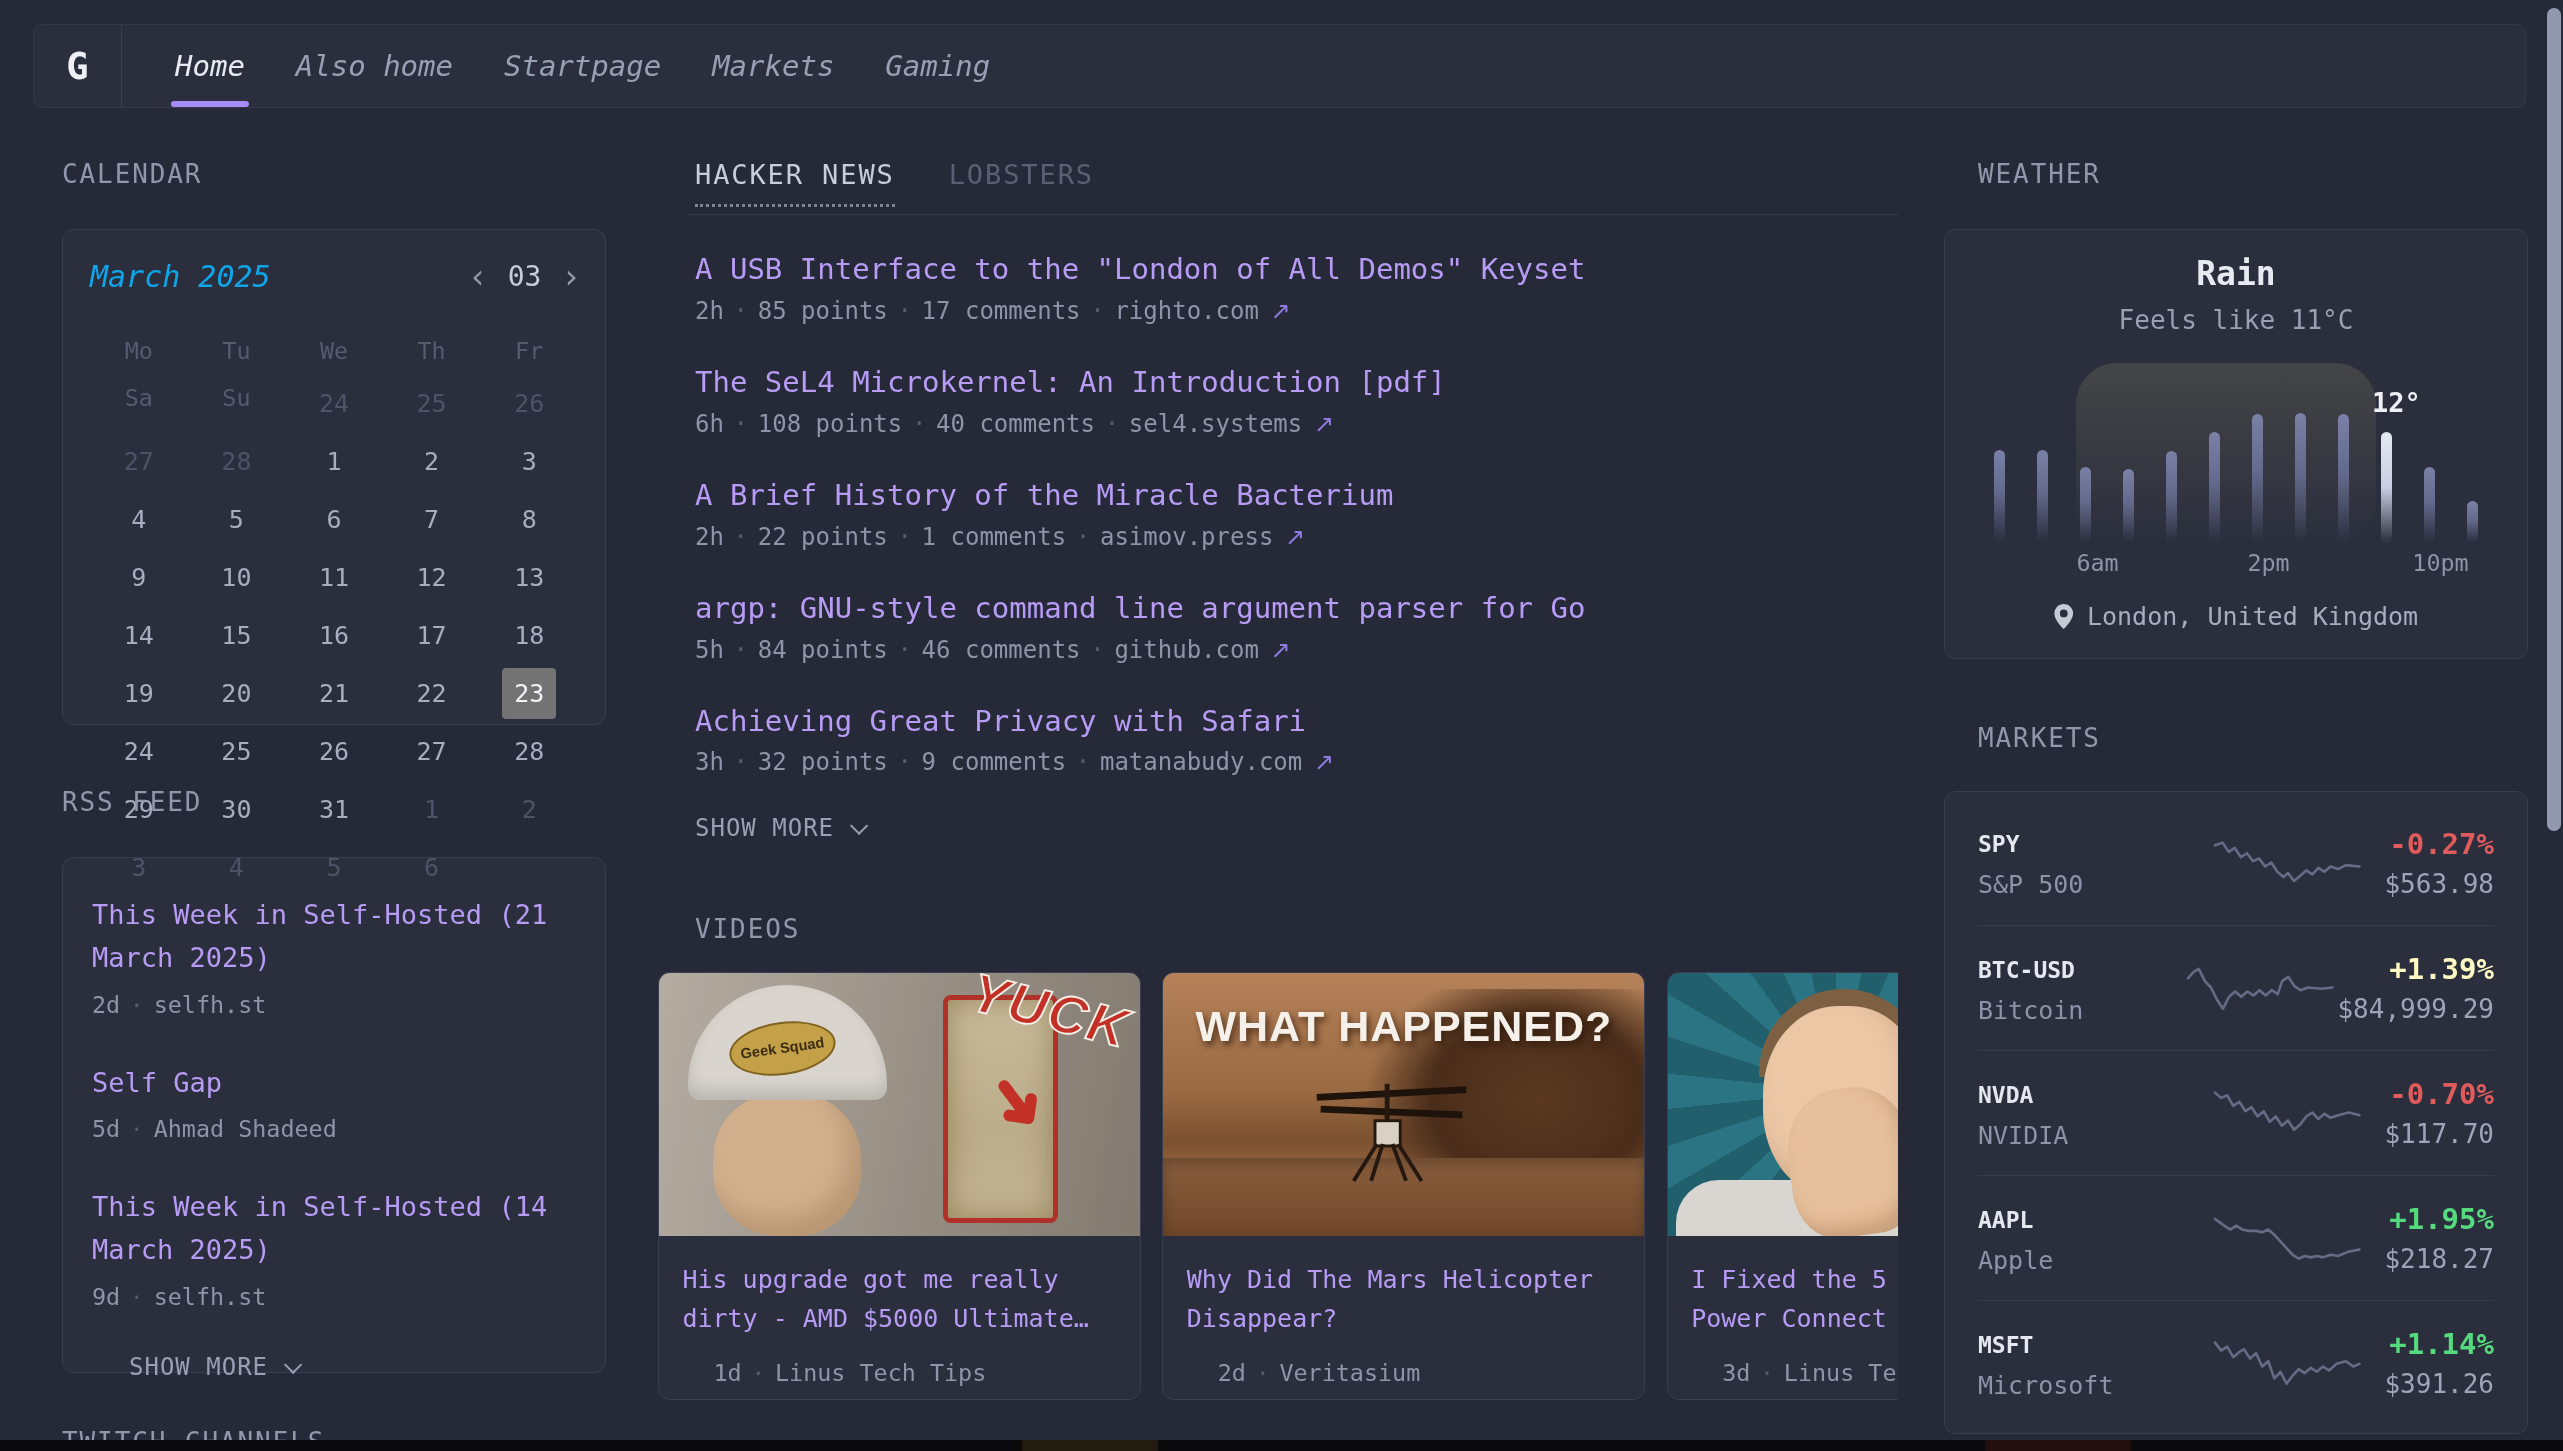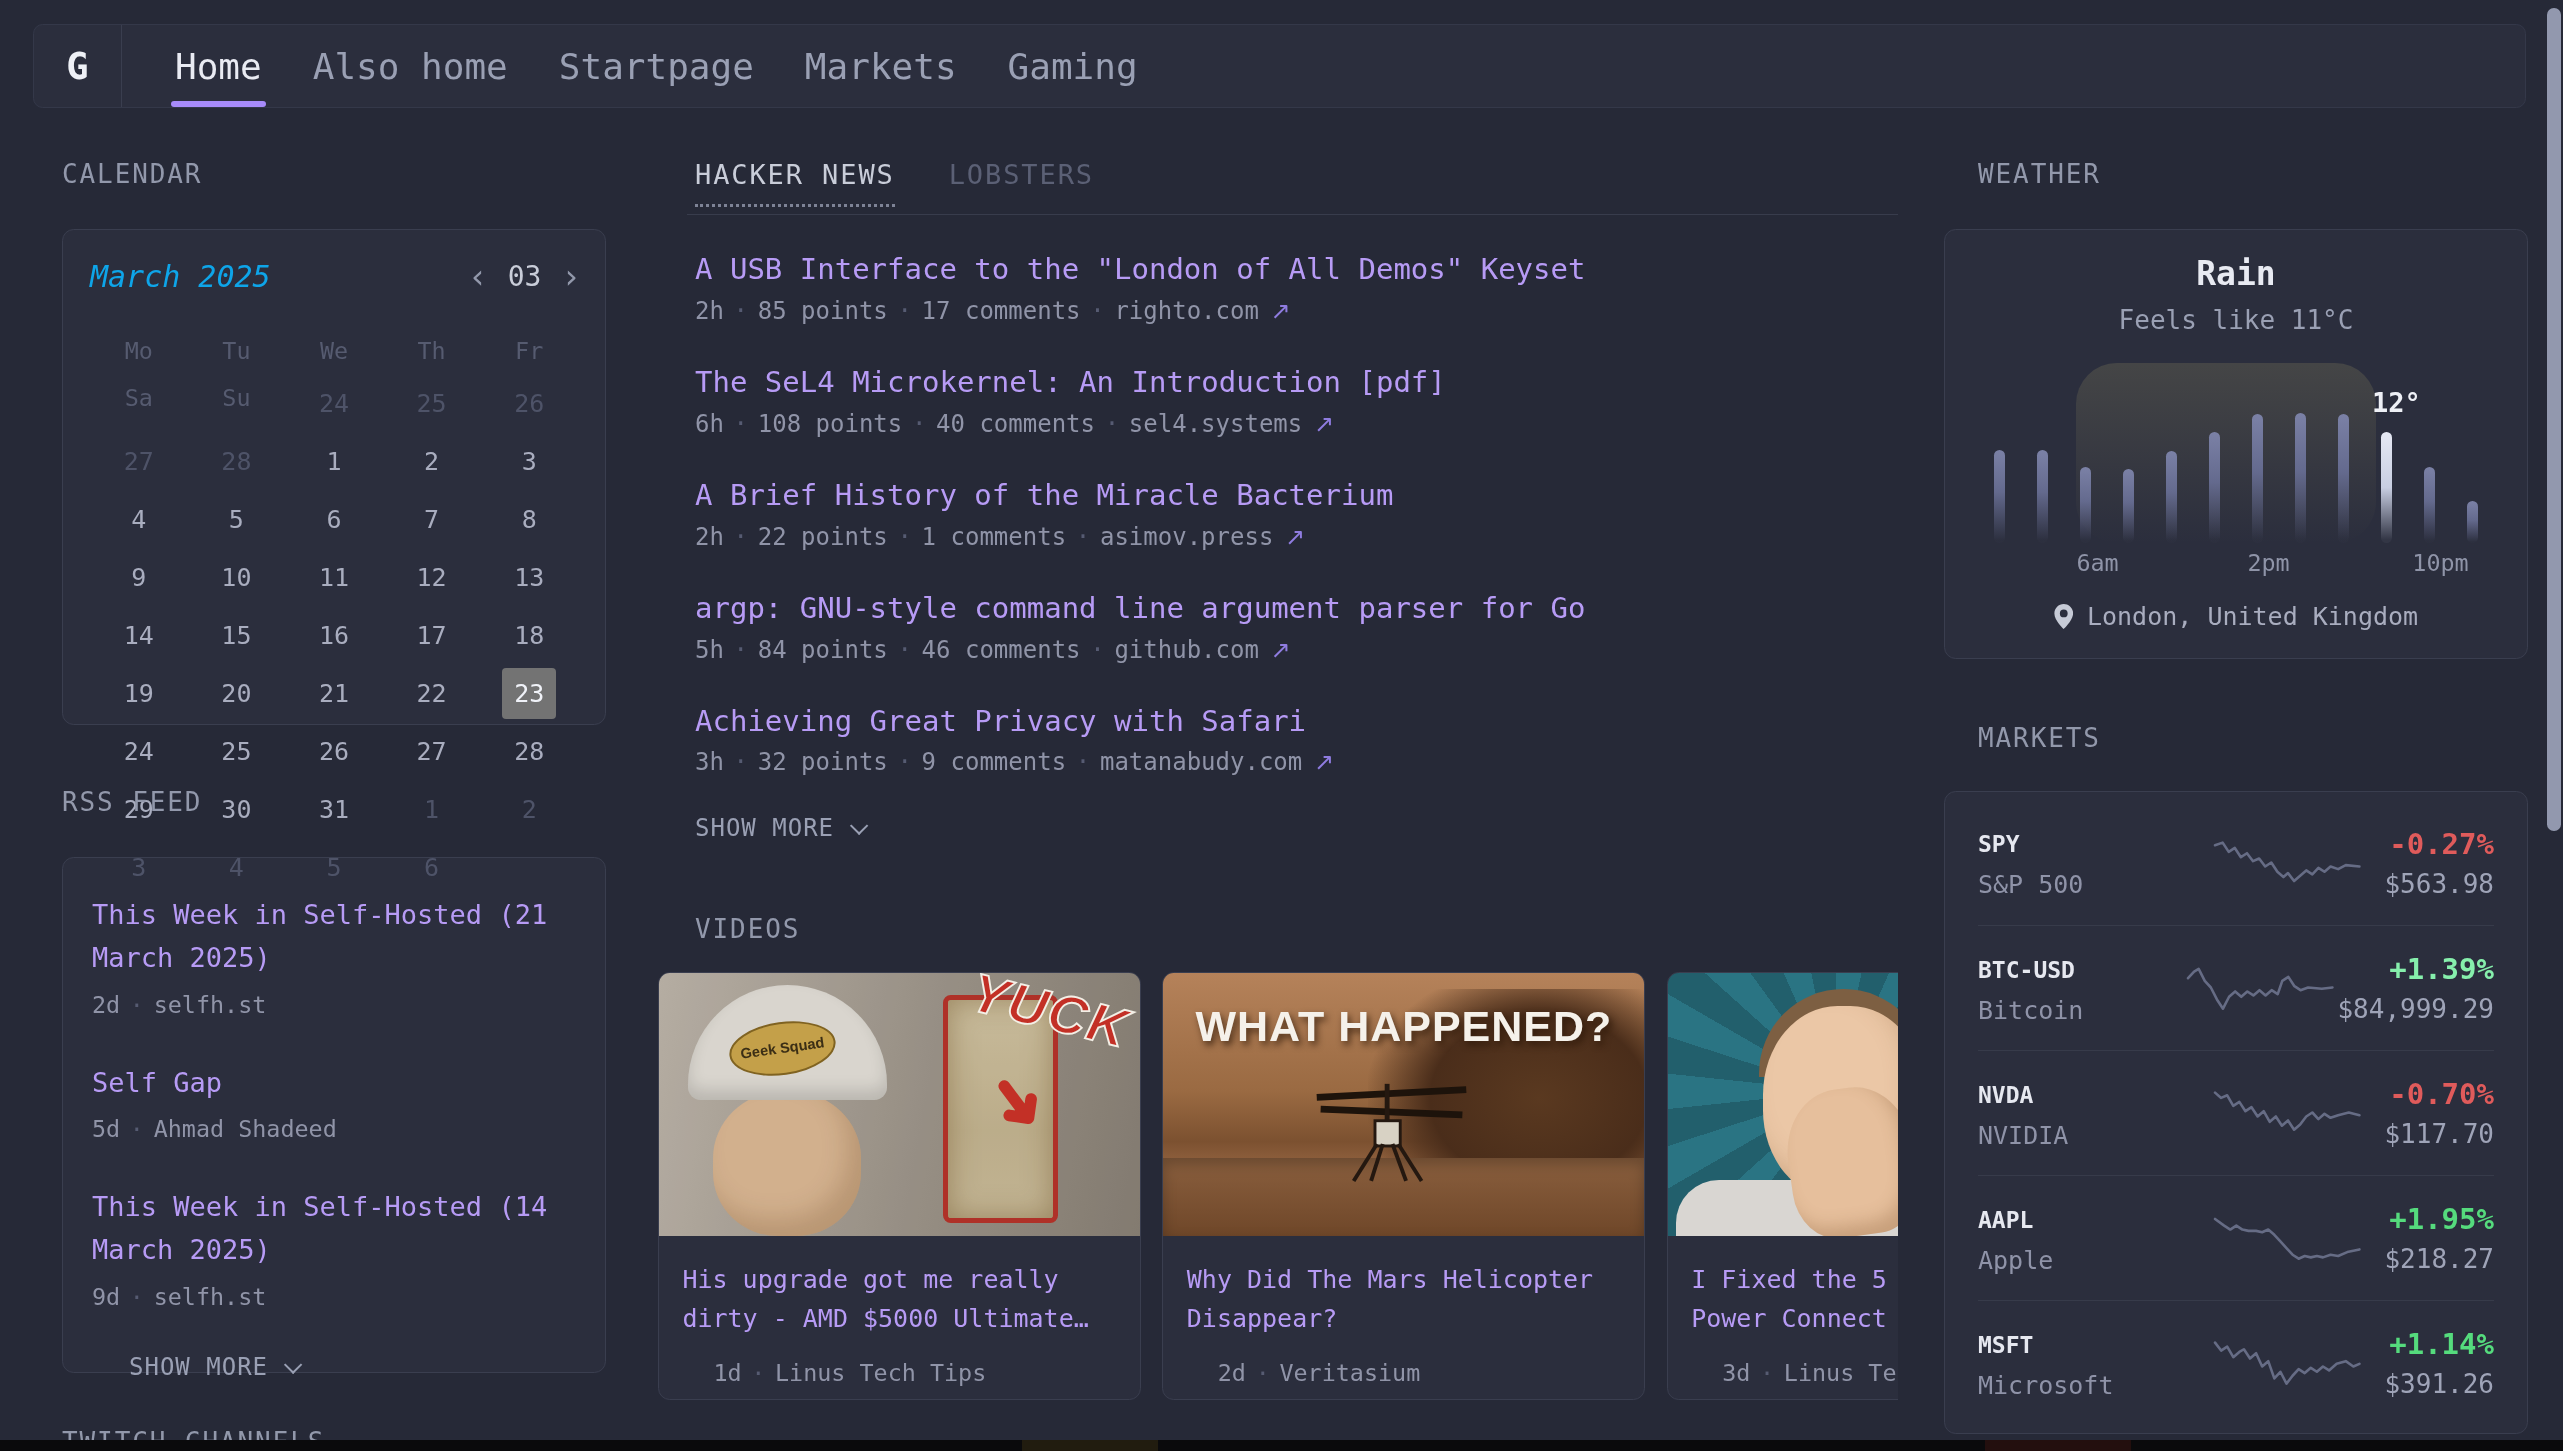--- a/index.html
+++ b/index.html
@@ -19,21 +19,21 @@
     display:flex; align-items:stretch; overflow:hidden;
   }
   .nav-logo {
     width:88px; display:flex; align-items:center; justify-content:center;
     font-size:37px; font-weight:bold; color:#eef0f6;
     border-right:1px solid #3a3e4f;
   }
   .nav-tabs { display:flex; gap:51px; margin-left:53px; height:100%; }
   .nav-tab {
     position:relative; display:flex; align-items:center; height:100%;
-    font-size:36px; color:#9aa0b4; cursor:pointer; white-space:nowrap;
+    font-size:29px; color:#9aa0b4; cursor:pointer; white-space:nowrap;font-style:italic;
   }
   .nav-tab.active { color:#e9ebf3; }
   .tab-underline {
     position:absolute; left:-3.9px; right:-3.9px; bottom:0; height:5.8px;
     background:#a78bfa; border-radius:3.9px;
   }
 
   
   .col { position:absolute; top:159px; }
   .col-left  { left:62px;  width:544px; }
@@ -519,21 +519,21 @@
         </div>
         <div class="mk-row">
           <div class="mk-left">
             <div class="mk-sym">BTC-USD</div>
             <div class="mk-name">Bitcoin</div>
           </div>
           <svg class="mk-spark" viewBox="0 0 100 40" preserveAspectRatio="none">
             <polyline points="2,13 6,8 9,6 13,15 17,20 21,29 25,36 29,27 33,23 37,27 41,23 45,26 49,22 53,26 57,22 61,25 64,15 68,12 72,19 76,22 81,20 90,21 97,20"></polyline>
           </svg>
           <div class="mk-right">
-            <div class="mk-change" style="color: #86efac;">+1.39%</div>
+            <div class="mk-change" style="color: #fef9c3;">+1.39%</div>
             <div class="mk-price">$84,999.29</div>
           </div>
         </div>
         <div class="mk-row">
           <div class="mk-left">
             <div class="mk-sym">NVDA</div>
             <div class="mk-name">NVIDIA</div>
           </div>
           <svg class="mk-spark" viewBox="0 0 100 40" preserveAspectRatio="none">
             <polyline points="2,5 6,9 10,7 14,15 18,12 22,19 26,16 30,23 34,19 38,27 42,23 46,30 50,26 54,33 58,29 62,23 66,20 70,25 74,21 78,24 83,22 90,20 97,22"></polyline>

